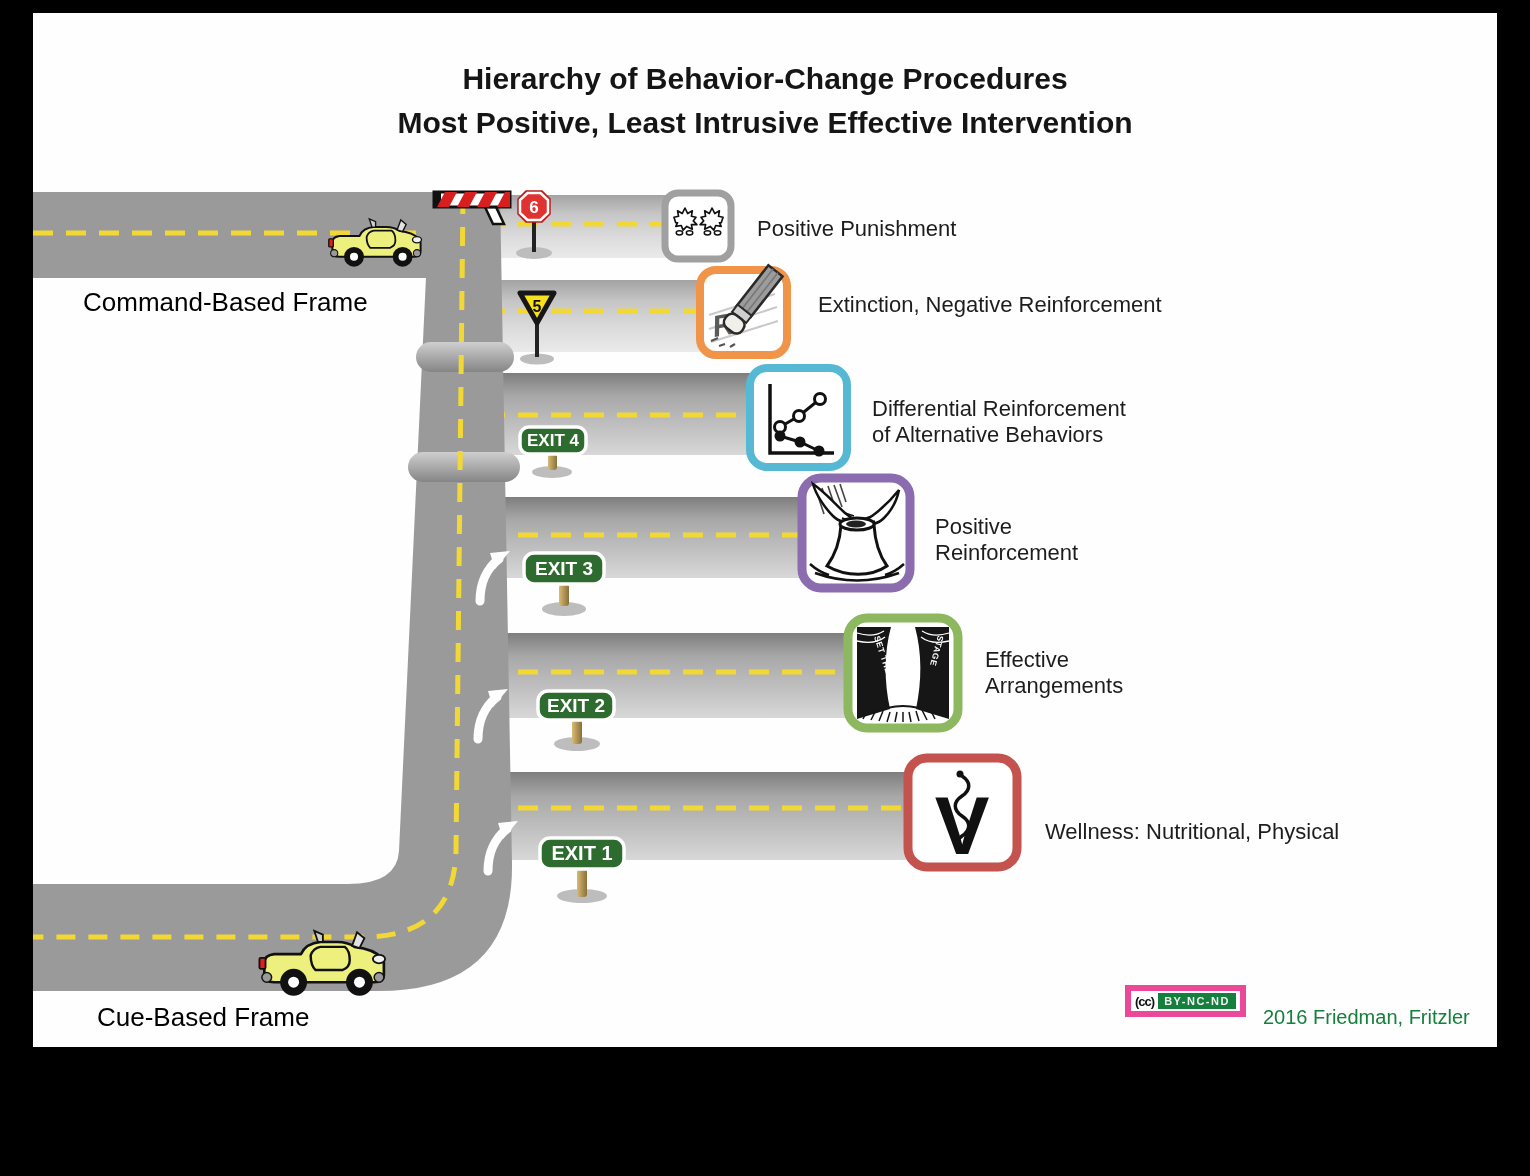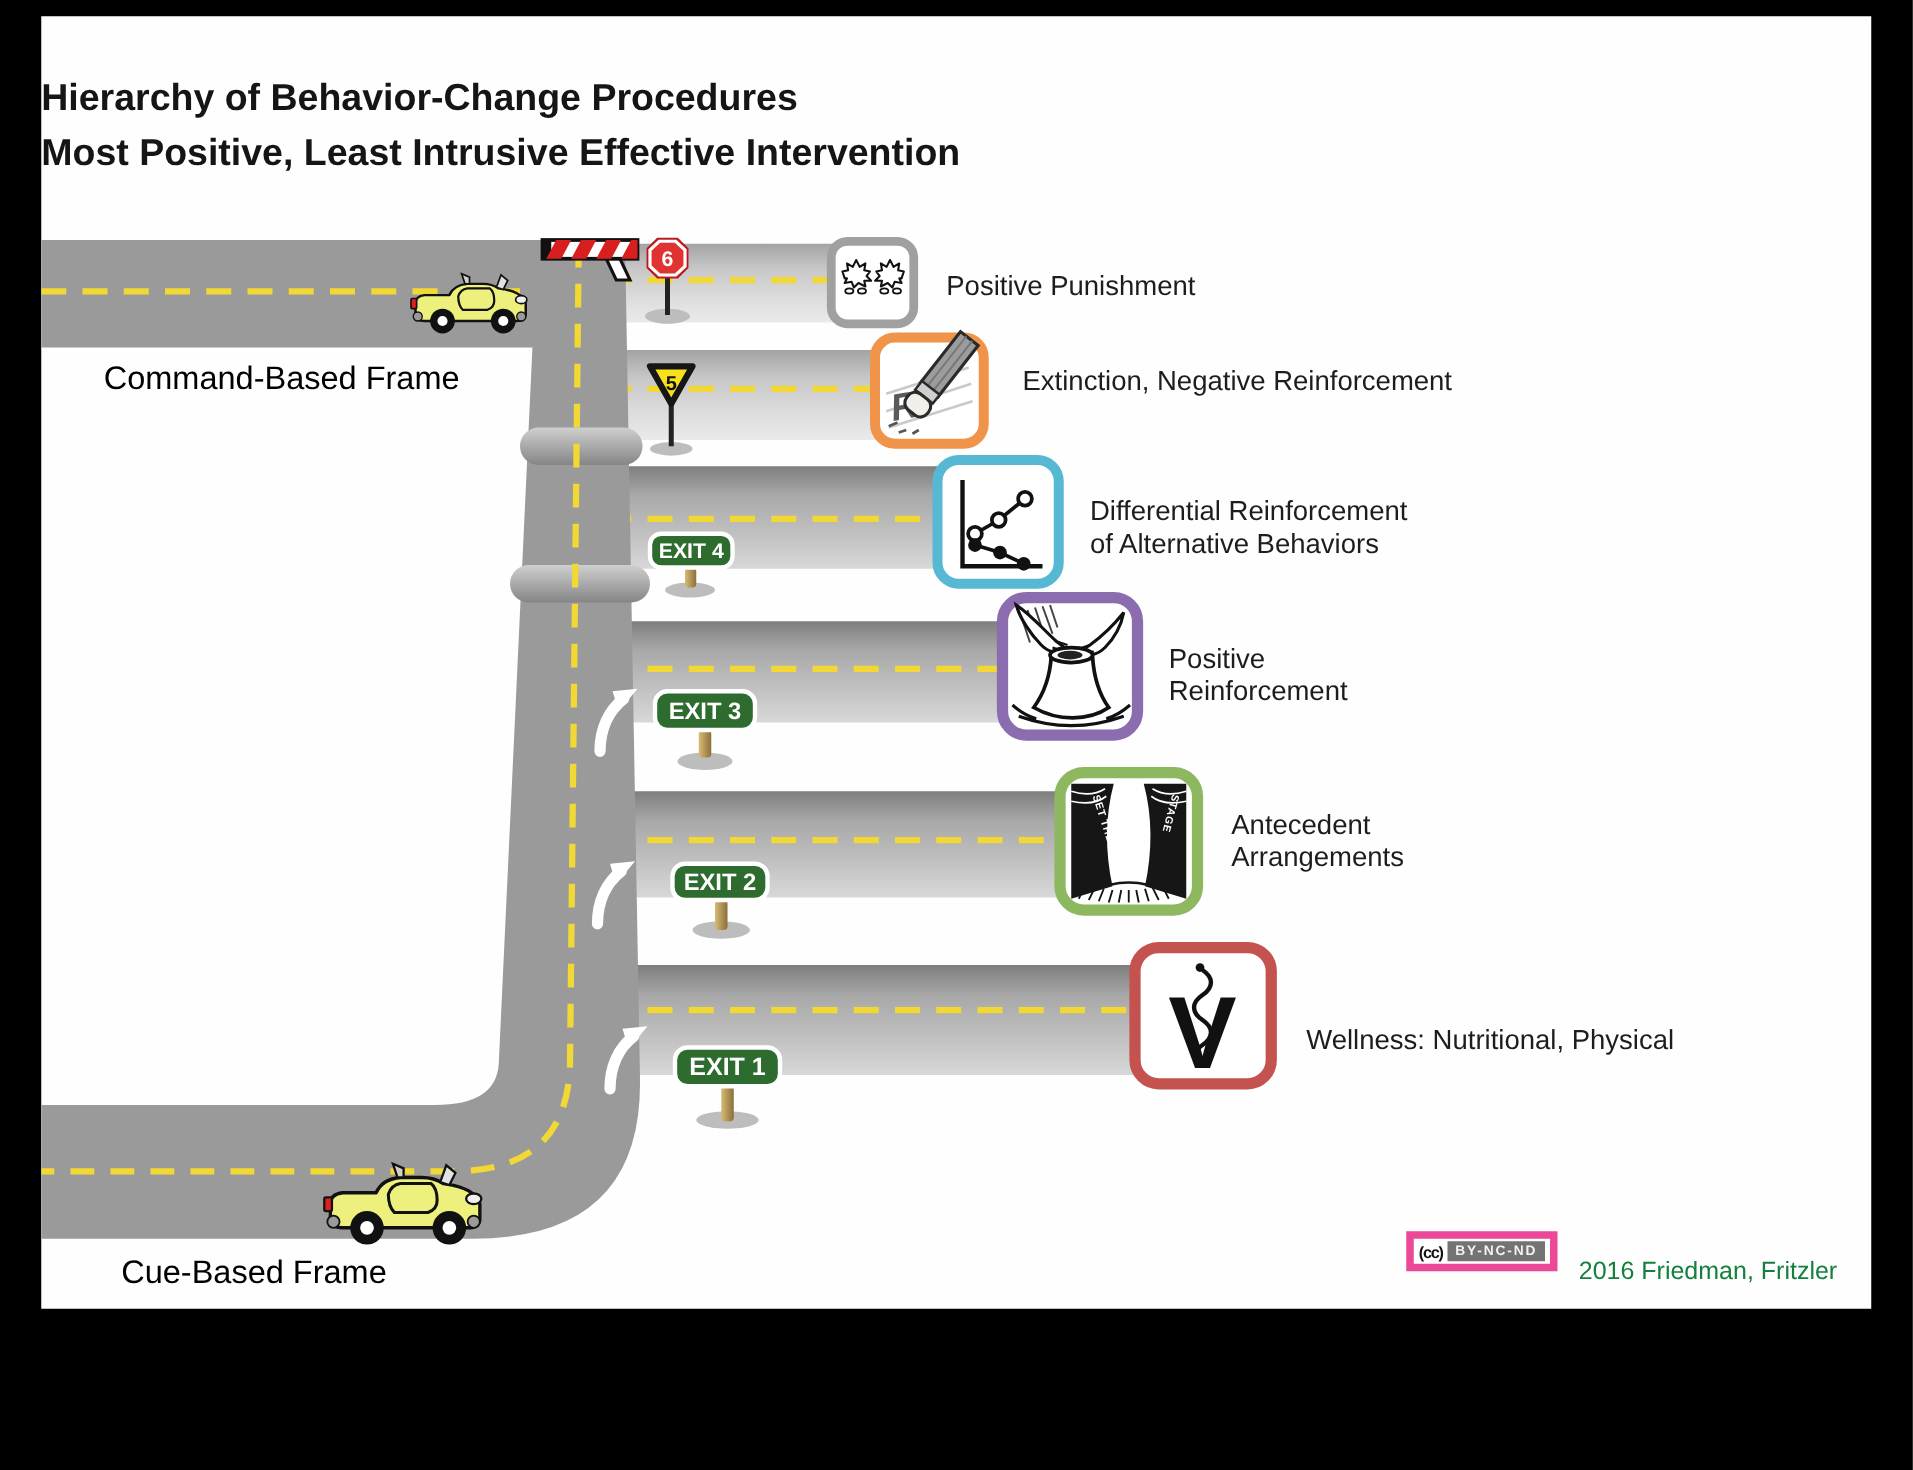--- a/index.html
+++ b/index.html
@@ -1,27 +1,27 @@
 <!DOCTYPE html>
 <html><head>
 <meta charset="utf-8">
 <style>
   html,body{margin:0;padding:0;background:#000;}
   .frame{position:relative;width:1530px;height:1176px;background:#000;overflow:hidden;
          font-family:"Liberation Sans",sans-serif;}
   .canvas{position:absolute;left:33px;top:13px;width:1464px;height:1034px;background:#fdfefd;}
   .canvas svg{position:absolute;left:0;top:0;}
-  .title{position:absolute;left:0;top:44px;width:100%;
+  .title{position:absolute;left:0;top:44px;width:100%;text-align:center;
          font-size:30px;font-weight:bold;color:#151515;line-height:44px;letter-spacing:0px;}
   .lbl{position:absolute;font-size:22px;color:#1d1d1d;line-height:26px;white-space:nowrap;}
   .frame-lbl{position:absolute;font-size:26px;color:#000;white-space:nowrap;margin-left:24px;}
   .cc{position:absolute;left:1092px;top:972px;display:inline-flex;align-items:center;gap:4px;
       border:6px solid #ec4899;background:#fff;padding:2px 4px;}
   .cc .sym{font-size:13px;font-weight:bold;color:#111;letter-spacing:-1px;}
-  .cc .terms{background:#737373;color:#f2f2f2;font-size:11px;font-weight:bold;
+  .cc .terms{background:#15803d;color:#f2f2f2;font-size:11px;font-weight:bold;
              letter-spacing:1.5px;padding:2px 6px;text-align:right;}
   .credit{position:absolute;left:1230px;top:993px;font-size:20px;color:#15803d;white-space:nowrap;}
   .caption{position:absolute;left:0;top:1080px;width:100%;text-align:center;
            font-size:45px;color:#e9e9e9;font-weight:500;letter-spacing:-0.5px;}
 </style>
 </head>
 <body>
 
 <div class="frame">
   <div class="canvas">
@@ -259,21 +259,21 @@
     </div>
     <div class="lbl" style="left:902px;top:501px;">
       <div>Positive</div>
       <div>Reinforcement</div>
     </div>
     <div class="lbl" style="left:839px;top:383px;">
       <div>Differential Reinforcement</div>
       <div>of Alternative Behaviors</div>
     </div>
     <div class="lbl" style="left:952px;top:634px;">
-      <div>Antecedent</div>
+      <div>Effective</div>
       <div>Arrangements</div>
     </div>
     <div class="lbl" style="left:1012px;top:806px;">
       <div>Wellness: Nutritional, Physical</div>
     </div>
 
     <div class="cc">
       <span class="sym">(cc)</span>
       <span class="terms">BY-NC-ND</span>
     </div>

